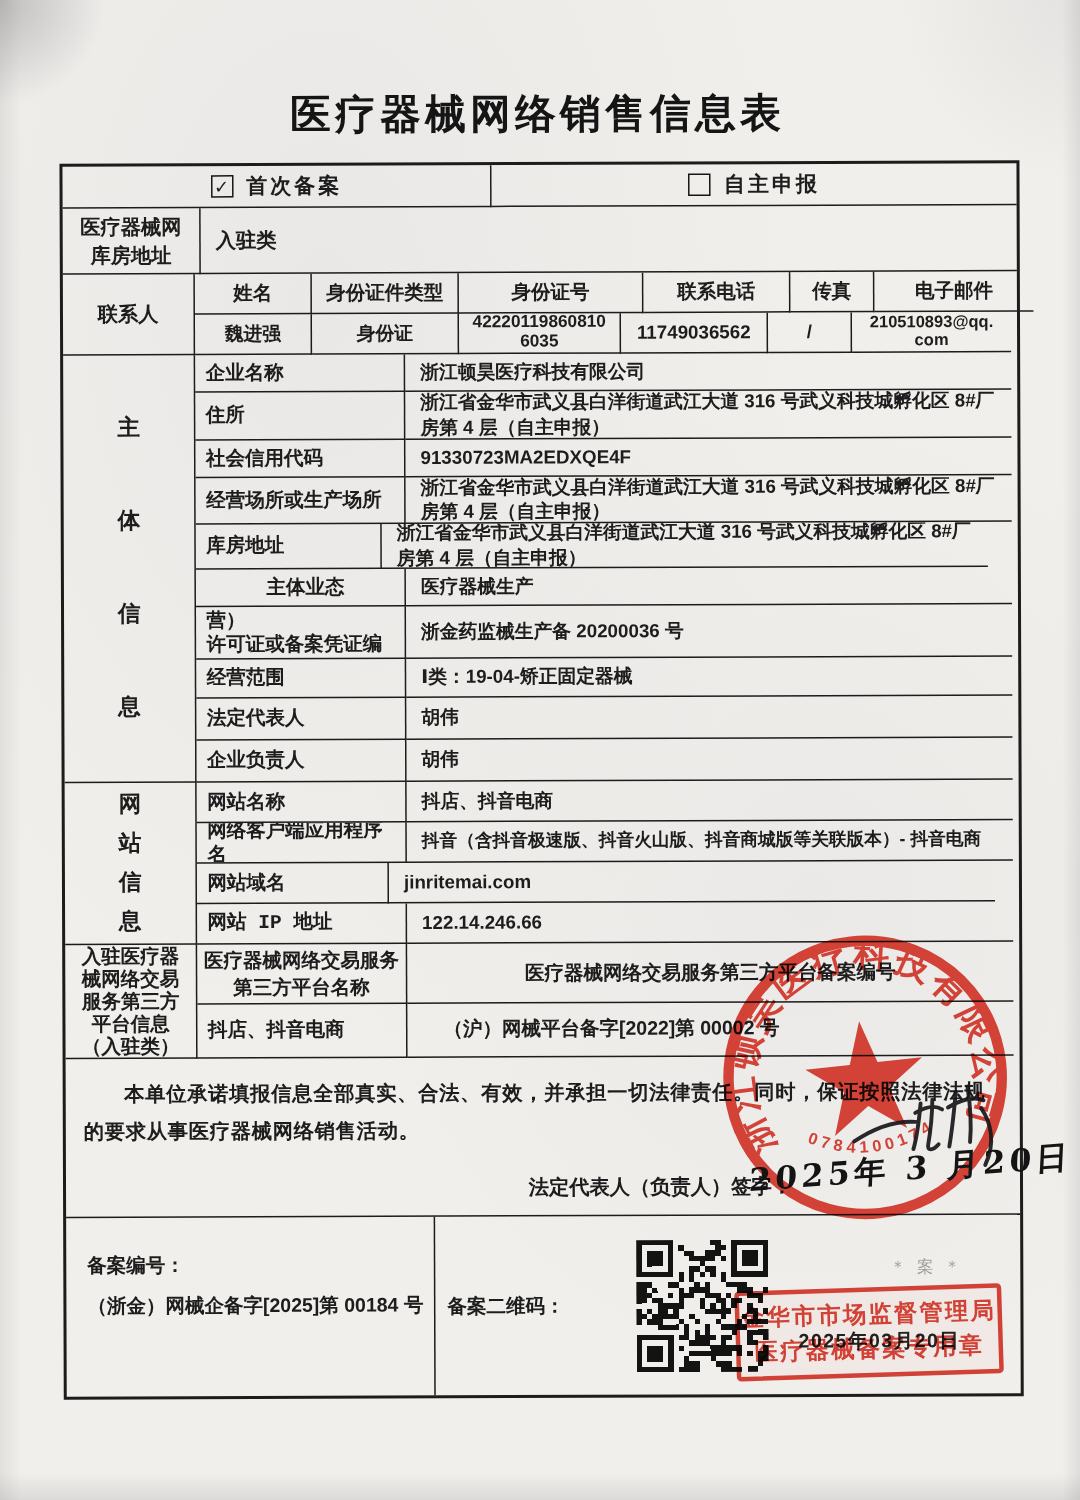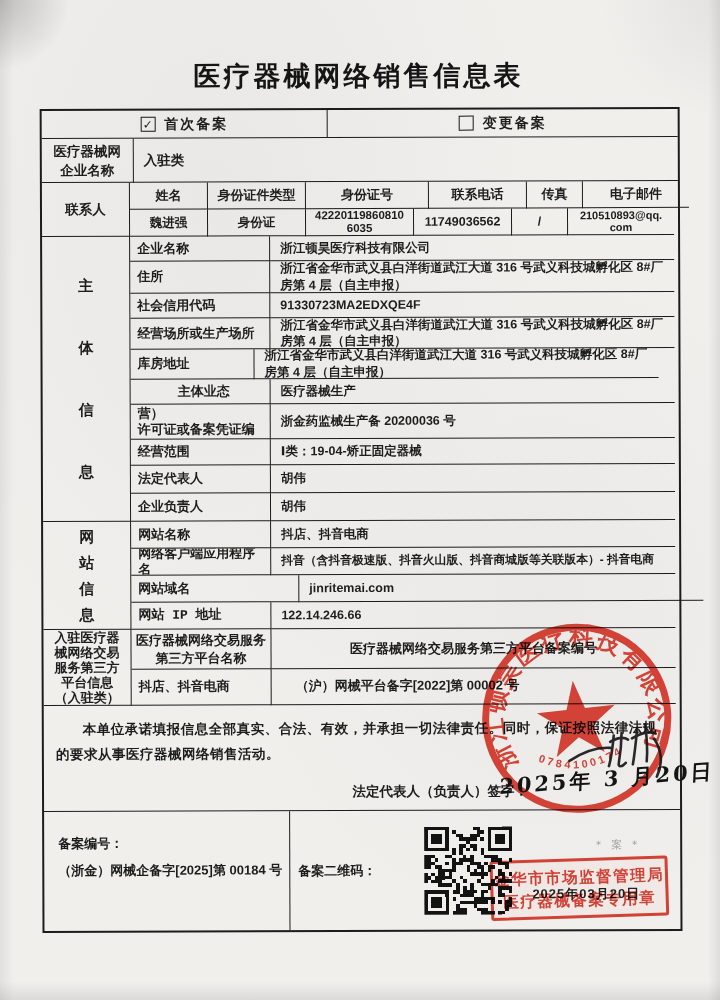--- a/index.html
+++ b/index.html
@@ -101,27 +101,27 @@
 
   <div class="tbl">
 
     <div class="row" style="height:28px;">
       <div class="c center" style="width:286px;">
         <span class="ckbox">✓</span>
         <span class="cklabel">首次备案</span>
       </div>
       <div class="c center lastc" style="width:350px;">
         <span class="ckbox"></span>
-        <span class="cklabel">变更备案</span>
+        <span class="cklabel">自主申报</span>
       </div>
     </div>
 
     <div class="row" style="height:44px;">
       <div class="c center pre" style="width:92px;font-size:13.5px;line-height:19px;">医疗器械网
-企业名称</div>
+库房地址</div>
       <div class="c lastc val" style="width:544px;font-size:13.5px;">入驻类</div>
     </div>
 
     <div class="row" style="height:54px;">
       <div class="seclab" style="height:54px;">联系人</div>
       <div class="secbody">
         <div class="row" style="height:27px;">
           <div class="c center hsmall" style="width:78px;">姓名</div>
           <div class="c center hsmall" style="width:98px;">身份证件类型</div>
           <div class="c center hsmall" style="width:123px;">身份证号</div>
@@ -200,21 +200,21 @@
       <div class="secbody">
         <div class="row" style="height:27px;">
           <div class="c flab" style="width:140px;">网站名称</div>
           <div class="c lastc val" style="width:404px;">抖店、抖音电商</div>
         </div>
         <div class="row" style="height:27px;">
           <div class="c flab" style="width:140px;">网络客户端应用程序名</div>
           <div class="c lastc val" style="width:404px;font-size:11.8px;">抖音（含抖音极速版、抖音火山版、抖音商城版等关联版本）- 抖音电商</div>
         </div>
         <div class="row" style="height:27px;">
-          <div class="c flab" style="width:168px;">网站域名</div>
+          <div class="c flab" style="width:128px;">网站域名</div>
           <div class="c lastc val" style="width:404px;">jinritemai.com</div>
         </div>
         <div class="row" style="height:27px;">
           <div class="c flab" style="width:140px;font-family:Liberation Mono, monospace;">网站 IP 地址</div>
           <div class="c lastc val" style="width:404px;">122.14.246.66</div>
         </div>
       </div>
     </div>
 
     <div class="row" style="height:76px;">

